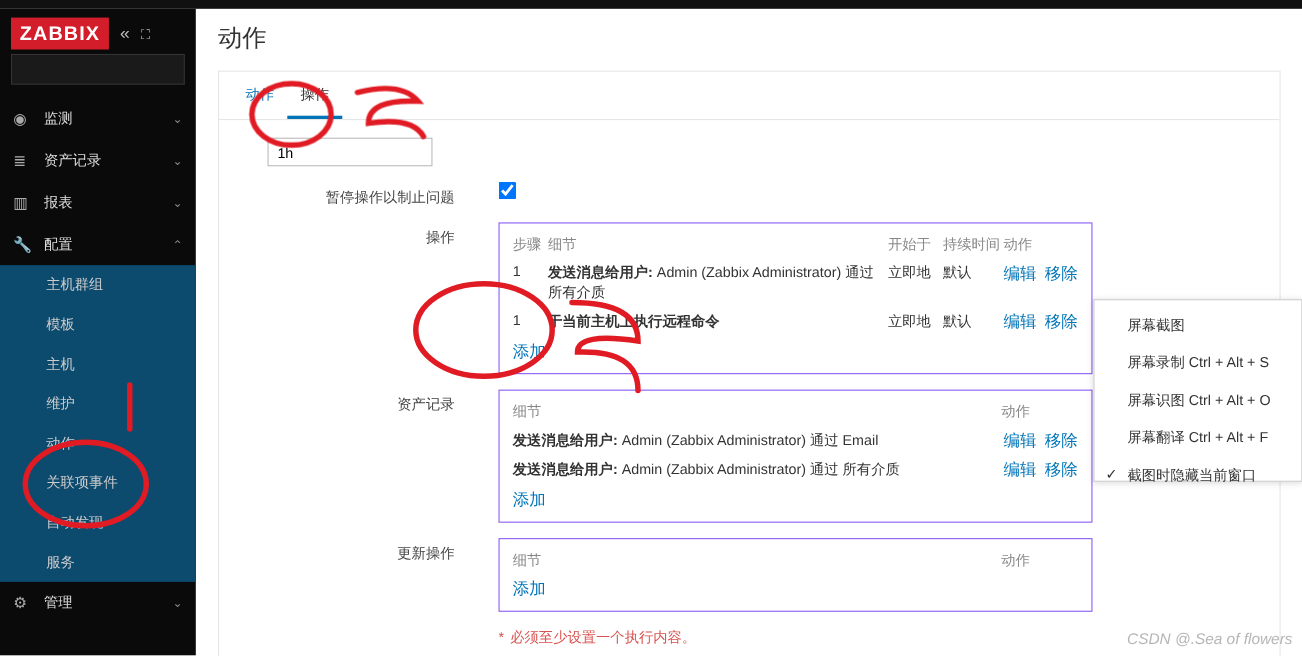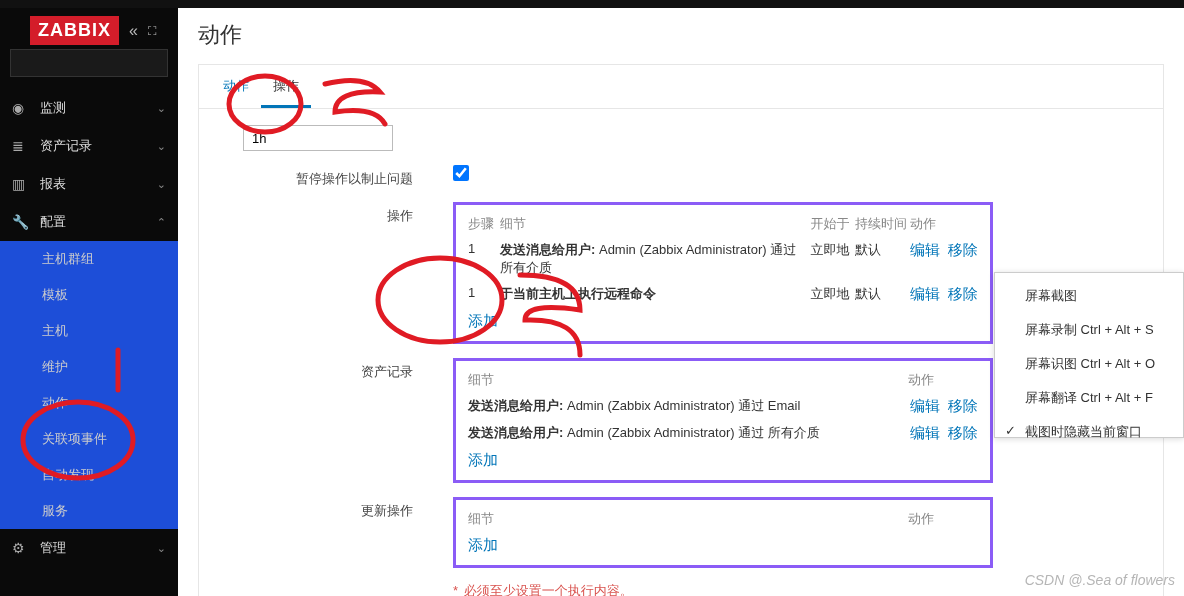--- a/index.html
+++ b/index.html
@@ -1,53 +1,53 @@
 <!DOCTYPE html>
 <html><head>
 <meta charset="utf-8">
 <style>
 * { box-sizing: border-box; margin: 0; padding: 0; font-family: Arial, "Microsoft YaHei", sans-serif; }
 body { width: 1184px; height: 596px; overflow: hidden; background: #fff; font-size: 13px; color: #333; position: relative; }
 .topbar { height: 8px; background: #111; width: 100%; }
 .layout { display: flex; height: calc(100% - 8px); }
 .sidebar { width: 178px; background: #0a0a0a; color: #eee; display: flex; flex-direction: column; font-size: 13px; }
-.sb-head { display: flex; align-items: center; gap: 10px; padding: 8px 10px 4px 10px; margin-left: 20px; }
+.sb-head { display: flex; align-items: center; gap: 10px; padding: 8px 10px 4px 10px; }
 .logo { background: #d41d2a; color: #fff; font-weight: bold; font-size: 18px; letter-spacing: 1px; padding: 4px 8px; }
 .collapse { color: #bbb; font-size: 16px; }
 .expand { color: #bbb; font-size: 12px; }
 .server { color: #8a8a8a; font-size: 12px; padding: 0 12px 10px 12px; }
 .search { margin: 0 10px 12px 10px; display: flex; align-items: center; background: #1a1a1a; border: 1px solid #333; height: 28px; }
 .search input { flex: 1; background: transparent; border: none; outline: none; color: #eee; padding: 0 8px; font-size: 12px; }
 .search .sicon { color: #aaa; padding: 0 8px; font-size: 14px; }
 .navsec { display: flex; align-items: center; padding: 10px 12px; color: #ddd; cursor: pointer; justify-content: space-between; }
 .navsec .l { display: flex; align-items: center; gap: 12px; }
 .navsec .icon { width: 16px; color: #aaa; font-size: 14px; }
 .navsec .chev { color: #888; font-size: 11px; }
-.subitems { background: #1d4ed8; }
+.subitems { background: #0c4a6e; }
 .subitem { padding: 9px 12px 9px 42px; color: #ccc; cursor: pointer; font-size: 13px; }
 .main { flex: 1; background: #fff; padding: 12px 20px; overflow: auto; position: relative; }
 .page-title { font-size: 22px; color: #333; margin-bottom: 14px; font-weight: normal; }
 .card { border: 1px solid #e6e6e6; background: #fff; }
 .tabs { display: flex; border-bottom: 1px solid #e6e6e6; padding: 0 12px; }
 .tab { padding: 12px 12px 10px 12px; color: #0275b8; cursor: pointer; font-size: 13px; }
 .tab.active { color: #333; border-bottom: 3px solid #0275b8; font-weight: normal; }
 .form { padding: 16px 18px 18px 18px; }
 .row { display: flex; align-items: flex-start; margin-bottom: 14px; }
 .label { width: 210px; text-align: right; padding-right: 14px; color: #444; font-size: 13px; padding-top: 5px; }
 .req { color: #d9534f; margin-right: 2px; }
 .val { flex: 1; padding-left: 26px; }
 .txt { width: 150px; height: 26px; border: 1px solid #bbb; padding: 0 8px; font-size: 13px; }
 .chk { width: 16px; height: 16px; }
-.oplist { border: 3px solid #8b5cf6; padding: 10px 12px; width: 540px; }
+.oplist { border: 1px solid #8b5cf6; padding: 10px 12px; width: 540px; }
 .ophead, .oprow { display: flex; font-size: 13px; }
 .ophead { color: #888; margin-bottom: 8px; }
 .oprow { margin-bottom: 8px; color: #333; }
 .c-step { width: 32px; }
 .c-detail { flex: 1; }
-.c-start { width: 50px; text-align: center; }
+.c-start { width: 50px; }
 .c-dur { width: 55px; }
 .c-act { width: 68px; text-align: left; }
 .link { color: #0275b8; cursor: pointer; font-size: 15px; }
 .link + .link { margin-left: 4px; }
 .bold { font-weight: bold; }
 .err { color: #d9534f; font-size: 13px; margin-bottom: 14px; }
 .popup { position: absolute; right: 0; top: 272px; width: 190px; background: #fff; border: 1px solid #ccc; box-shadow: 0 1px 6px rgba(0,0,0,.15); padding: 6px 0; font-size: 13px; color: #333; }
 .popup .pi { padding: 8px 14px 8px 30px; position: relative; cursor: pointer; white-space: nowrap; }
 .popup .pi.chk::before { content: "✓"; position: absolute; left: 10px; color: #333; }
 .watermark { position: absolute; right: 9px; bottom: 8px; color: rgba(120,120,120,.55); font-size: 14px; font-style: italic; }

